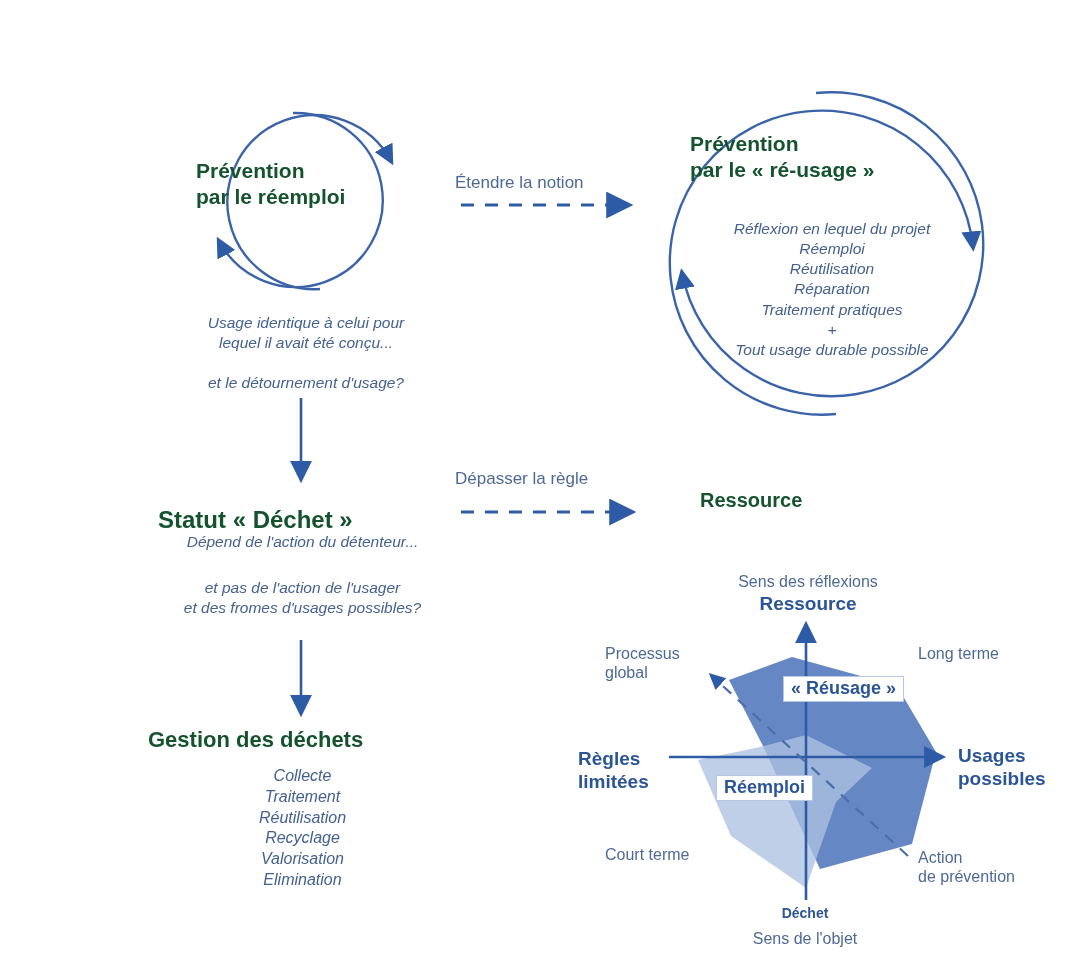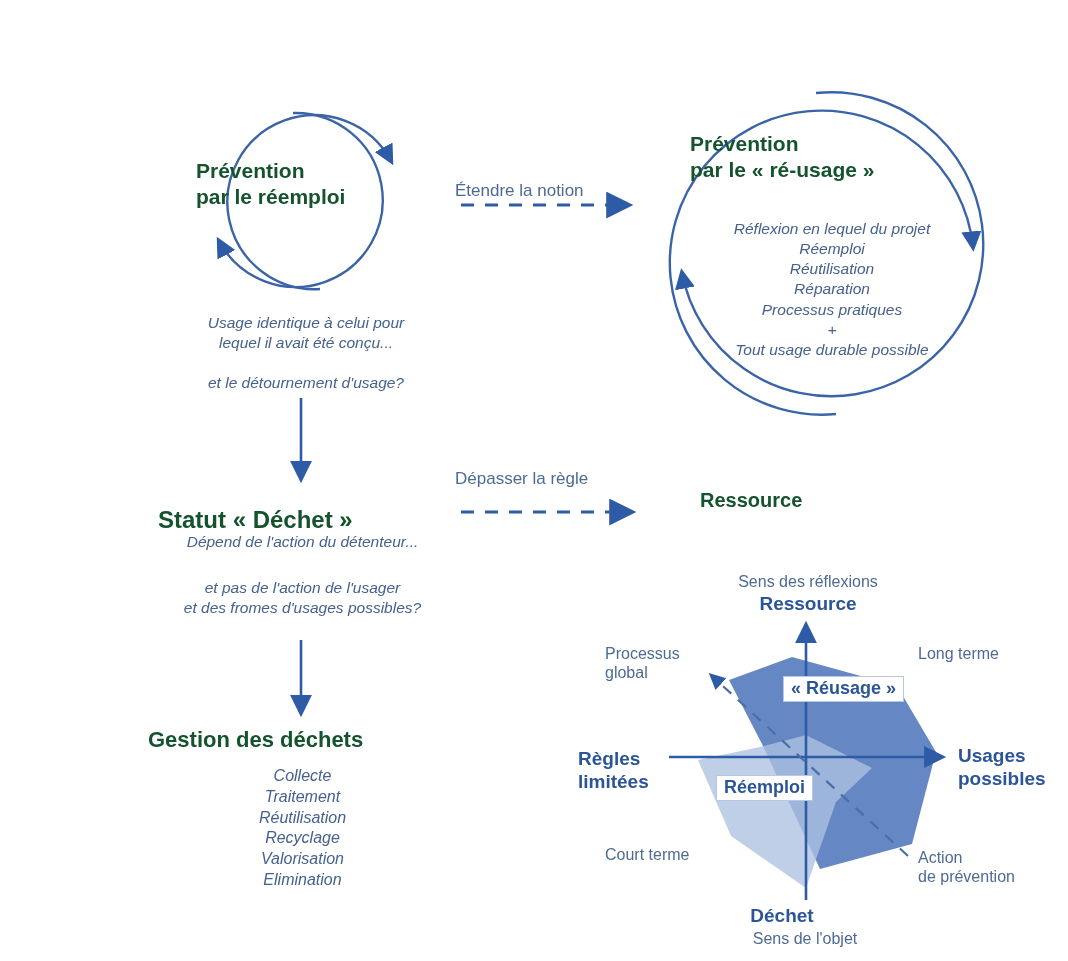--- a/index.html
+++ b/index.html
@@ -17,21 +17,21 @@
     font-style:italic;color:#44618f;text-align:center;line-height:1.30;
   }
   .plain{color:#4d6a95;text-align:center;line-height:1.25;}
 
   
   #circle-left-title{left:196px;top:158px;width:218px;font-size:21px;}
   #circle-left-note1{left:170px;top:313px;width:272px;font-size:15.5px;}
   #circle-left-note2{left:170px;top:373px;width:272px;font-size:15.5px;}
 
   
-  #extend-label{left:455px;top:172px;width:180px;font-size:17px;color:#4d6a95;text-align:left;margin-top:8px;}
+  #extend-label{left:455px;top:172px;width:180px;font-size:17px;color:#4d6a95;text-align:left;}
   #bypass-label{left:455px;top:468px;width:190px;font-size:17px;color:#4d6a95;text-align:left;}
 
   
   #circle-right-title{left:690px;top:131px;width:283px;font-size:21px;}
   #circle-right-list{left:672px;top:219px;width:320px;font-size:15.5px;}
   #circle-right-list div{white-space:nowrap;}
 
   
   #statut-title{left:158px;top:505px;width:305px;font-size:24px;}
   #statut-sub1{left:130px;top:532px;width:345px;font-size:15.5px;}
@@ -47,21 +47,21 @@
   
   .rl{position:absolute;line-height:1.2;}
   #lbl-sens-reflexions{left:703px;top:572px;width:210px;font-size:16px;color:#4d6a95;text-align:center;}
   #lbl-ressource-axis{left:703px;top:593px;width:210px;font-size:19px;font-weight:bold;color:#2b5597;text-align:center;}
   #lbl-processus{left:605px;top:644px;width:110px;font-size:16px;color:#4d6a95;text-align:left;}
   #lbl-long-terme{left:918px;top:644px;width:130px;font-size:16px;color:#4d6a95;text-align:left;}
   #lbl-regles{left:578px;top:748px;width:100px;font-size:19px;font-weight:bold;color:#2b5597;text-align:left;}
   #lbl-usages{left:958px;top:745px;width:115px;font-size:19px;font-weight:bold;color:#2b5597;text-align:left;}
   #lbl-court-terme{left:605px;top:845px;width:120px;font-size:16px;color:#4d6a95;text-align:left;}
   #lbl-action-prev{left:918px;top:848px;width:120px;font-size:16px;color:#4d6a95;text-align:left;}
-  #lbl-dechet{left:682px;top:905px;width:200px;font-size:19px;font-weight:bold;color:#2b5597;text-align:center;}
+  #lbl-dechet{left:705px;top:905px;width:200px;font-size:14px;font-weight:bold;color:#2b5597;text-align:center;}
   #lbl-sens-objet{left:705px;top:929px;width:200px;font-size:16px;color:#4d6a95;text-align:center;}
 
   .chip{
     position:absolute;background:#ffffff;color:#2b5597;font-weight:bold;
     border:1px solid #b9c8e2;padding:1px 7px 2px 7px;white-space:nowrap;
   }
   #chip-reusage{left:751px;top:676px;font-size:18px;margin-left:32px;}
   #chip-reemploi{left:716px;top:775px;font-size:18px;}
 
   #footer-ghost{left:68px;top:948px;width:420px;font-size:13px;color:#f3f5f9;text-align:left;}
@@ -132,21 +132,21 @@
 
   <div class="abs ttl" id="circle-right-title">
     <div>Prévention</div>
     <div>par le « ré-usage »</div>
   </div>
   <div class="abs sub" id="circle-right-list">
     <div>Réflexion en lequel du projet</div>
     <div>Réemploi</div>
     <div>Réutilisation</div>
     <div>Réparation</div>
-    <div>Processus pratiques</div>
+    <div>Traitement pratiques</div>
     <div>+</div>
     <div>Tout usage durable possible</div>
   </div>
 
   <div class="abs ttl" id="statut-title">Statut « Déchet »</div>
   <div class="abs sub" id="statut-sub1">Dépend de l'action du détenteur...</div>
   <div class="abs sub" id="statut-sub2">
     <div>et pas de l'action de l'usager</div>
     <div>et des fromes d'usages possibles?</div>
   </div>

